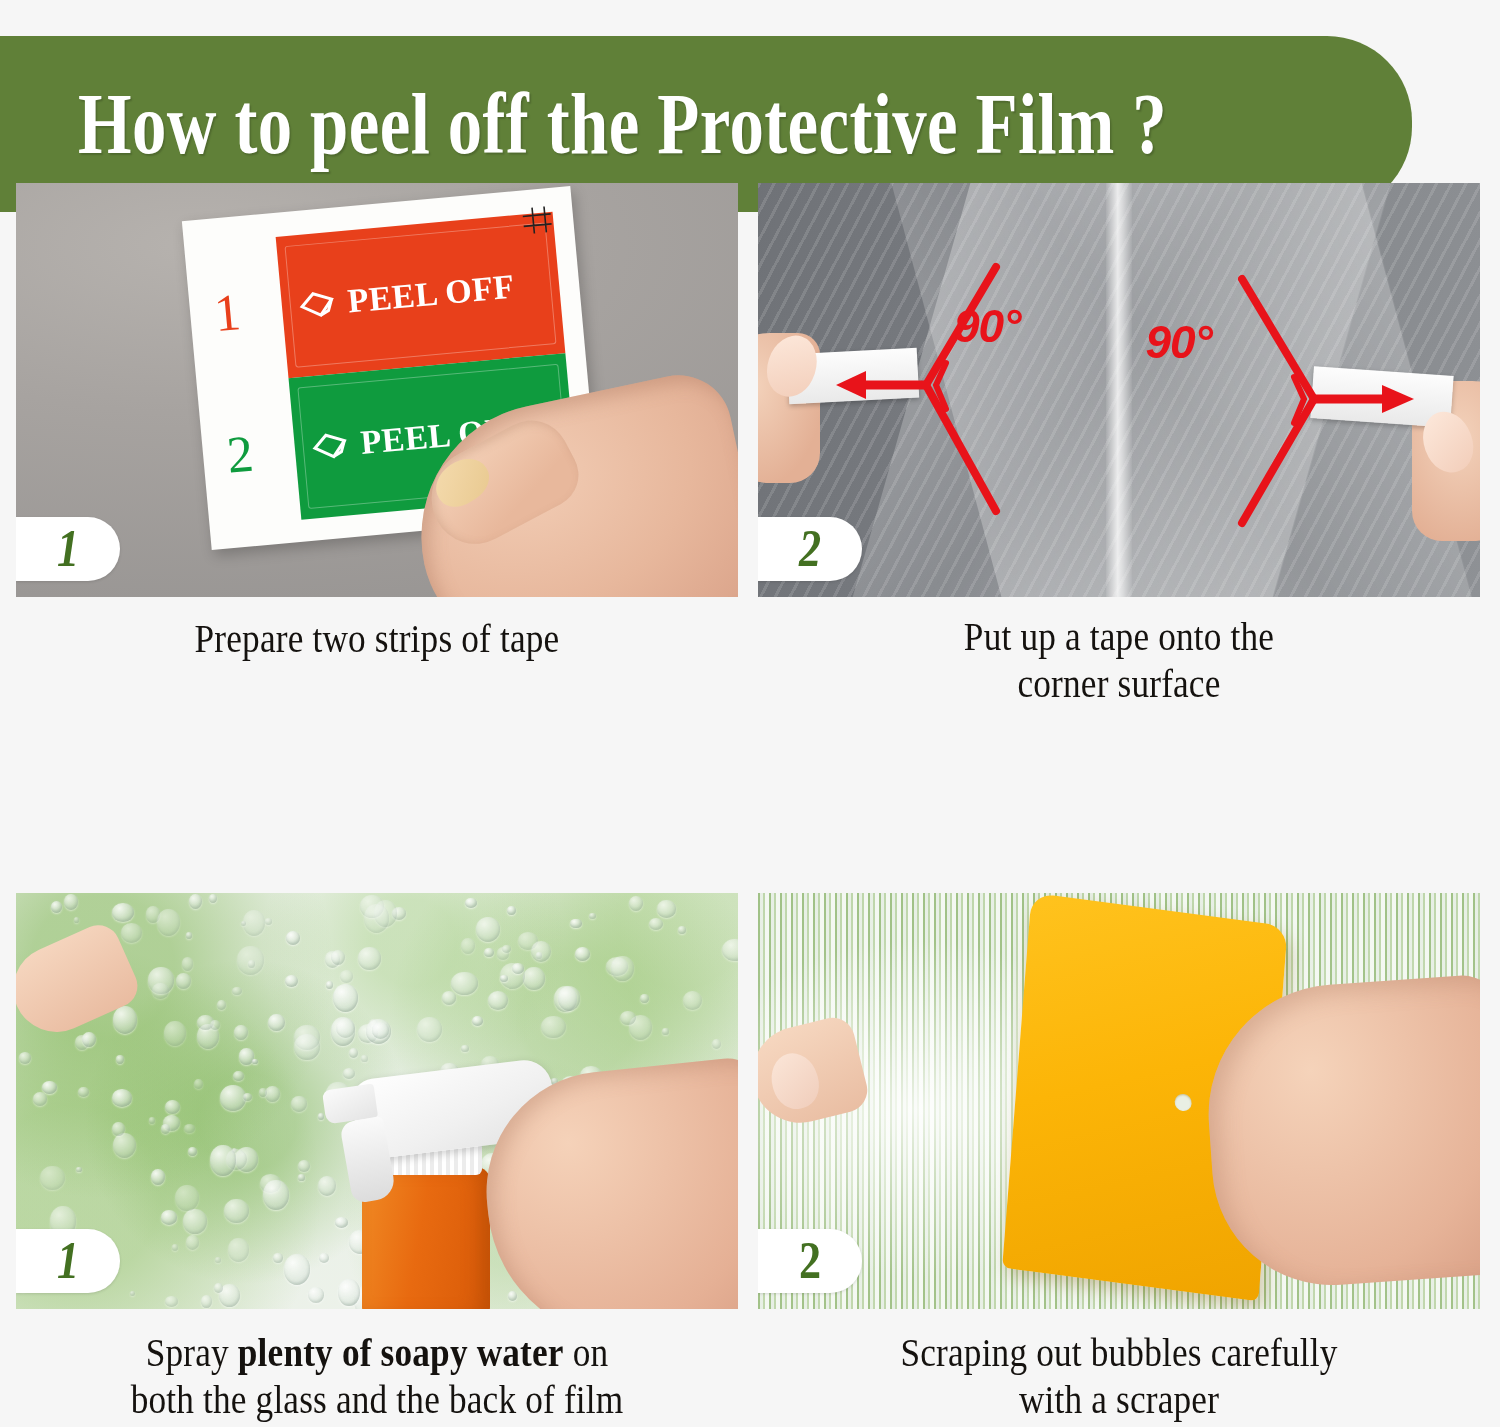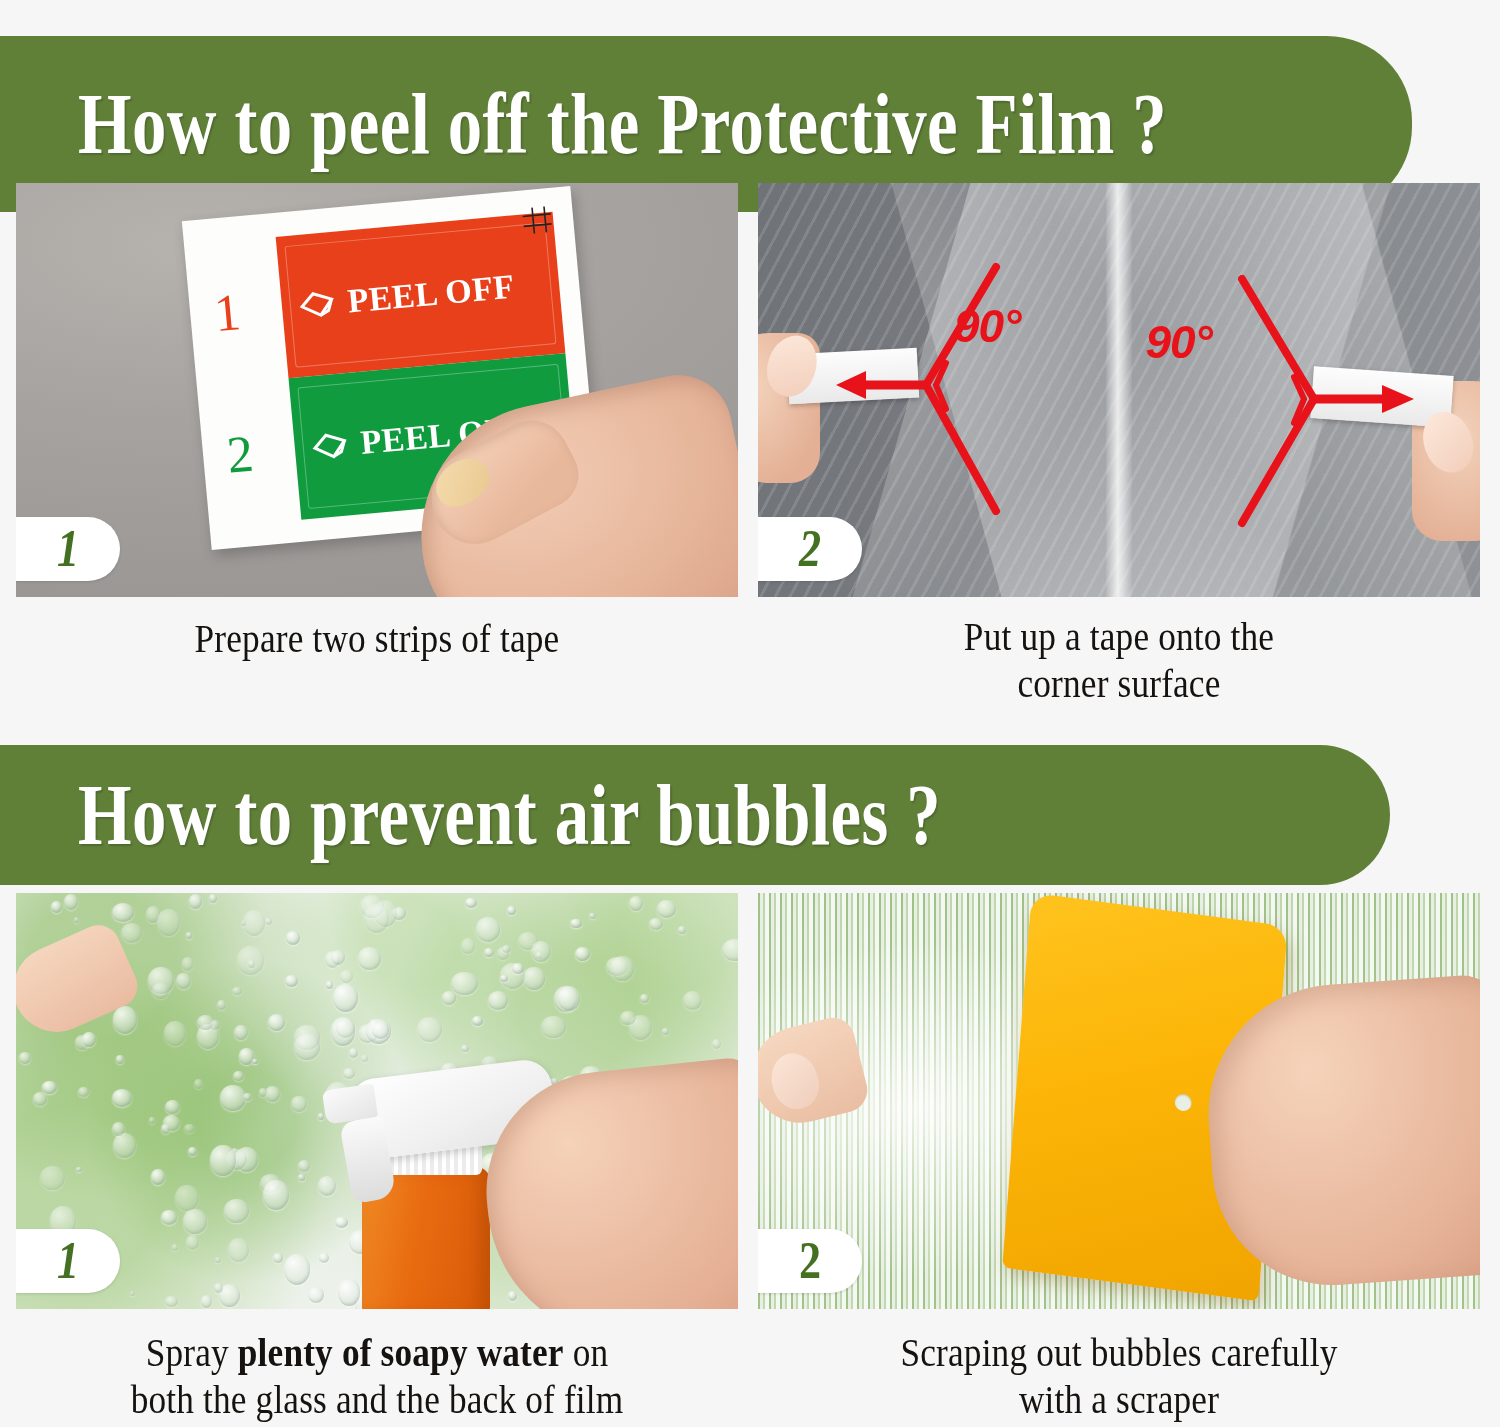--- a/index.html
+++ b/index.html
@@ -427,23 +427,20 @@
         </div>
         <div class="caption" id="cap-2">
           <div>Put up a tape onto the</div>
           <div>corner surface</div>
         </div>
       </div>
 
     </div>
   </div>
 
-  <div class="banner" id="banner-2">
-    <div class="banner-title">How to prevent air bubbles ?</div>
-  </div>
 
   <div class="section" id="section-2">
     <div class="row">
 
       <div class="cell">
         <div class="photo tall">
           <div class="p3-bg"></div>
           <div class="droplets" id="droplet-layer">
               <div class="drop" style="width: 20.3552px; height: 23.057px; left: 83.53%; top: 88.0394%; opacity: 0.48;"></div>
               <div class="drop" style="width: 9.04656px; height: 9.9314px; left: 46.15%; top: 37.2335%; opacity: 0.73;"></div>

